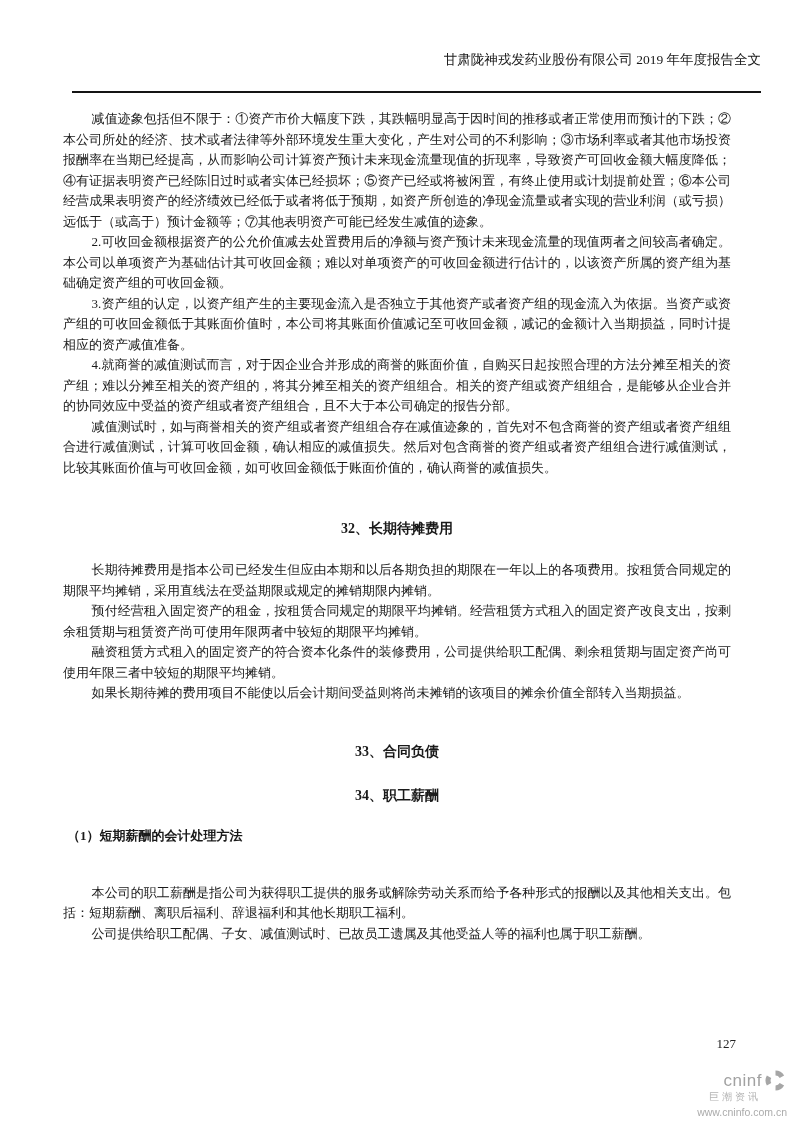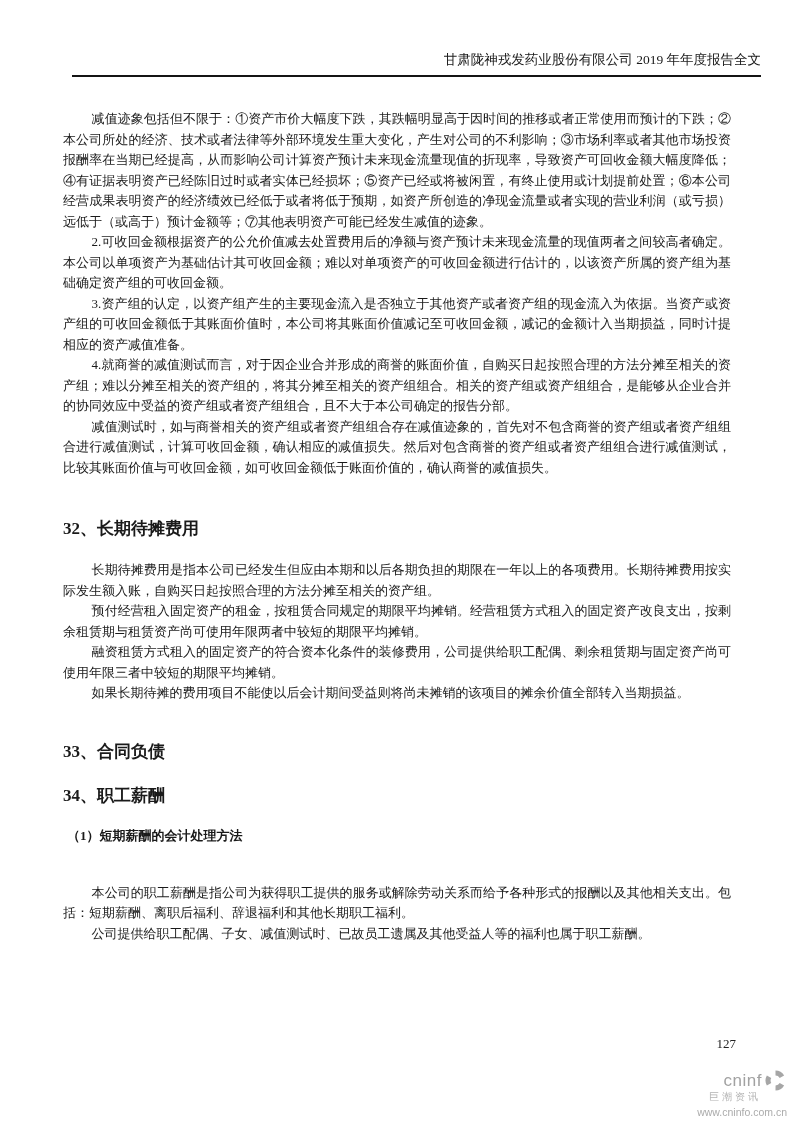--- a/index.html
+++ b/index.html
@@ -17,42 +17,43 @@
     color: #1a1a1a;
   }
   .header {
     position: absolute;
     top: 50px;
     left: 72px;
     right: 32px;
     text-align: right;
     font-size: 13.5px;
     line-height: 19px;
-    padding-bottom: 6px;
+    padding-bottom: 22px;
     border-bottom: 2px solid #141414;
   }
   .content {
     position: absolute;
     top: 109px;
     left: 63px;
     width: 668px;
   }
   .para {
     margin: 0;
     text-indent: 2.2em;
     font-size: 13px;
     line-height: 20.5px;
     text-align: justify;
     text-justify: inter-ideograph;
   }
   .h2 {
-    margin: 0;
-    font-size: 17px;
+    margin: 12px;
+    font-size: 14px;
     line-height: 20px;
     font-weight: bold;
+    text-align: center;
   }
   .h2-32 { margin-top: 41px; margin-bottom: 21px; }
   .h2-33 { margin-top: 38px; }
   .h2-34 { margin-top: 24px; }
   .h3 {
     margin: 20px 0 37px 0;
     padding-left: 4px;
     font-size: 13px;
     line-height: 20px;
     font-weight: bold;
@@ -111,21 +112,21 @@
 
   <div class="content">
     <p class="para">减值迹象包括但不限于：①资产市价大幅度下跌，其跌幅明显高于因时间的推移或者正常使用而预计的下跌；②本公司所处的经济、技术或者法律等外部环境发生重大变化，产生对公司的不利影响；③市场利率或者其他市场投资报酬率在当期已经提高，从而影响公司计算资产预计未来现金流量现值的折现率，导致资产可回收金额大幅度降低；④有证据表明资产已经陈旧过时或者实体已经损坏；⑤资产已经或将被闲置，有终止使用或计划提前处置；⑥本公司经营成果表明资产的经济绩效已经低于或者将低于预期，如资产所创造的净现金流量或者实现的营业利润（或亏损）远低于（或高于）预计金额等；⑦其他表明资产可能已经发生减值的迹象。</p>
     <p class="para">2.可收回金额根据资产的公允价值减去处置费用后的净额与资产预计未来现金流量的现值两者之间较高者确定。本公司以单项资产为基础估计其可收回金额；难以对单项资产的可收回金额进行估计的，以该资产所属的资产组为基础确定资产组的可收回金额。</p>
     <p class="para">3.资产组的认定，以资产组产生的主要现金流入是否独立于其他资产或者资产组的现金流入为依据。当资产或资产组的可收回金额低于其账面价值时，本公司将其账面价值减记至可收回金额，减记的金额计入当期损益，同时计提相应的资产减值准备。</p>
     <p class="para">4.就商誉的减值测试而言，对于因企业合并形成的商誉的账面价值，自购买日起按照合理的方法分摊至相关的资产组；难以分摊至相关的资产组的，将其分摊至相关的资产组组合。相关的资产组或资产组组合，是能够从企业合并的协同效应中受益的资产组或者资产组组合，且不大于本公司确定的报告分部。</p>
     <p class="para">减值测试时，如与商誉相关的资产组或者资产组组合存在减值迹象的，首先对不包含商誉的资产组或者资产组组合进行减值测试，计算可收回金额，确认相应的减值损失。然后对包含商誉的资产组或者资产组组合进行减值测试，比较其账面价值与可收回金额，如可收回金额低于账面价值的，确认商誉的减值损失。</p>
 
     <h2 class="h2 h2-32">32、长期待摊费用</h2>
 
-    <p class="para">长期待摊费用是指本公司已经发生但应由本期和以后各期负担的期限在一年以上的各项费用。长期待摊费用按实际发生额入账，自购买日起按照合理的方法分摊至相关的资产组。</p>
+    <p class="para">长期待摊费用是指本公司已经发生但应由本期和以后各期负担的期限在一年以上的各项费用。按租赁合同规定的期限平均摊销，采用直线法在受益期限或规定的摊销期限内摊销。</p>
     <p class="para">预付经营租入固定资产的租金，按租赁合同规定的期限平均摊销。经营租赁方式租入的固定资产改良支出，按剩余租赁期与租赁资产尚可使用年限两者中较短的期限平均摊销。</p>
     <p class="para">融资租赁方式租入的固定资产的符合资本化条件的装修费用，公司提供给职工配偶、剩余租赁期与固定资产尚可使用年限三者中较短的期限平均摊销。</p>
     <p class="para">如果长期待摊的费用项目不能使以后会计期间受益则将尚未摊销的该项目的摊余价值全部转入当期损益。</p>
 
     <h2 class="h2 h2-33">33、合同负债</h2>
     <h2 class="h2 h2-34">34、职工薪酬</h2>
     <h3 class="h3">（1）短期薪酬的会计处理方法</h3>
 
     <p class="para">本公司的职工薪酬是指公司为获得职工提供的服务或解除劳动关系而给予各种形式的报酬以及其他相关支出。包括：短期薪酬、离职后福利、辞退福利和其他长期职工福利。</p>
     <p class="para">公司提供给职工配偶、子女、减值测试时、已故员工遗属及其他受益人等的福利也属于职工薪酬。</p>

